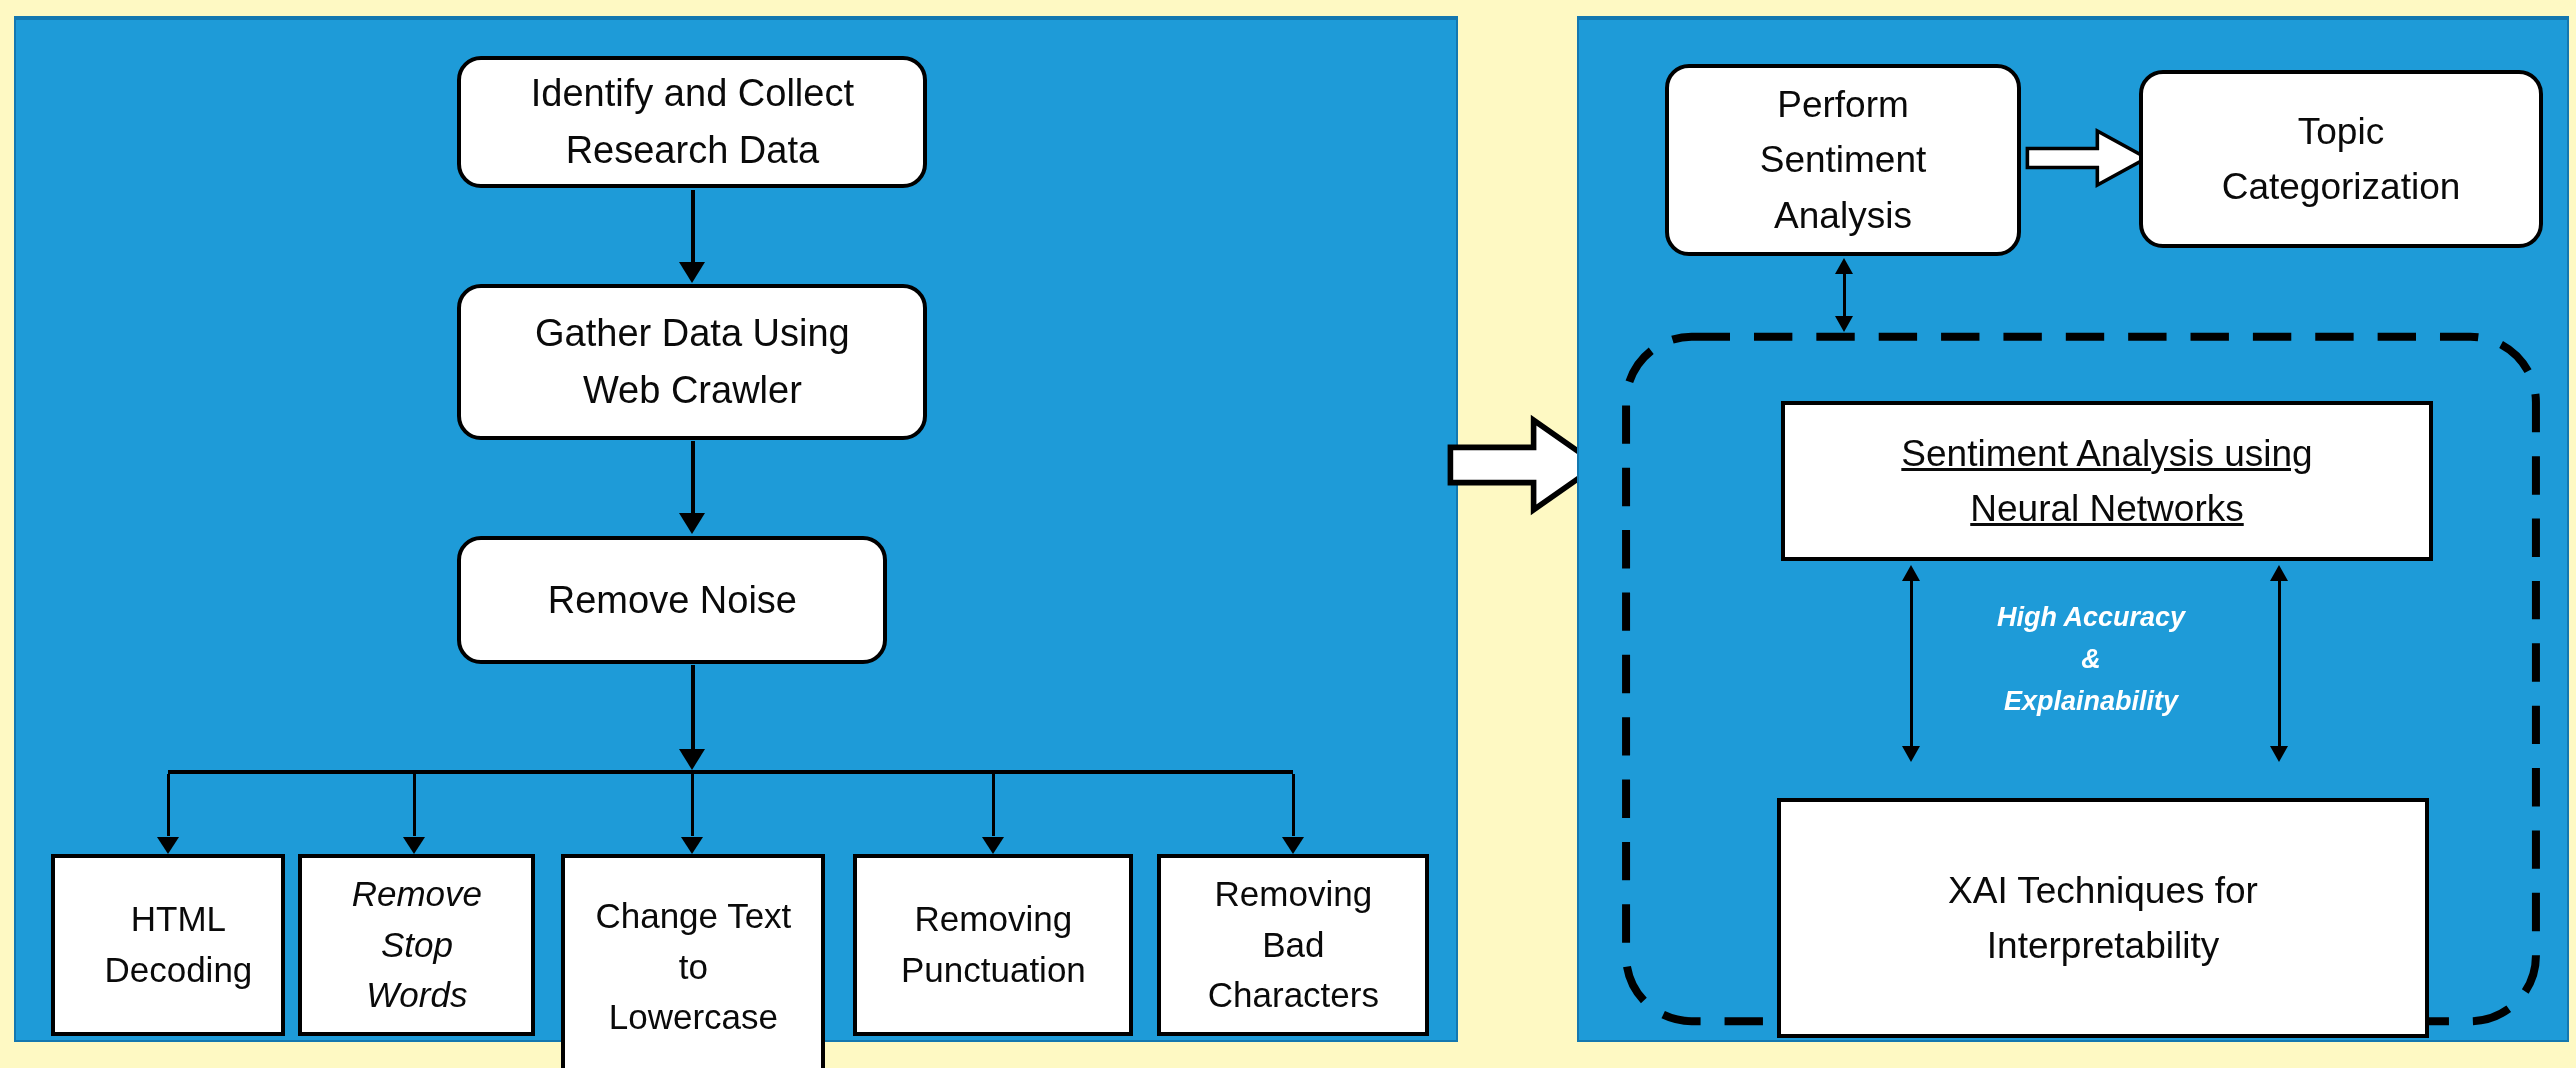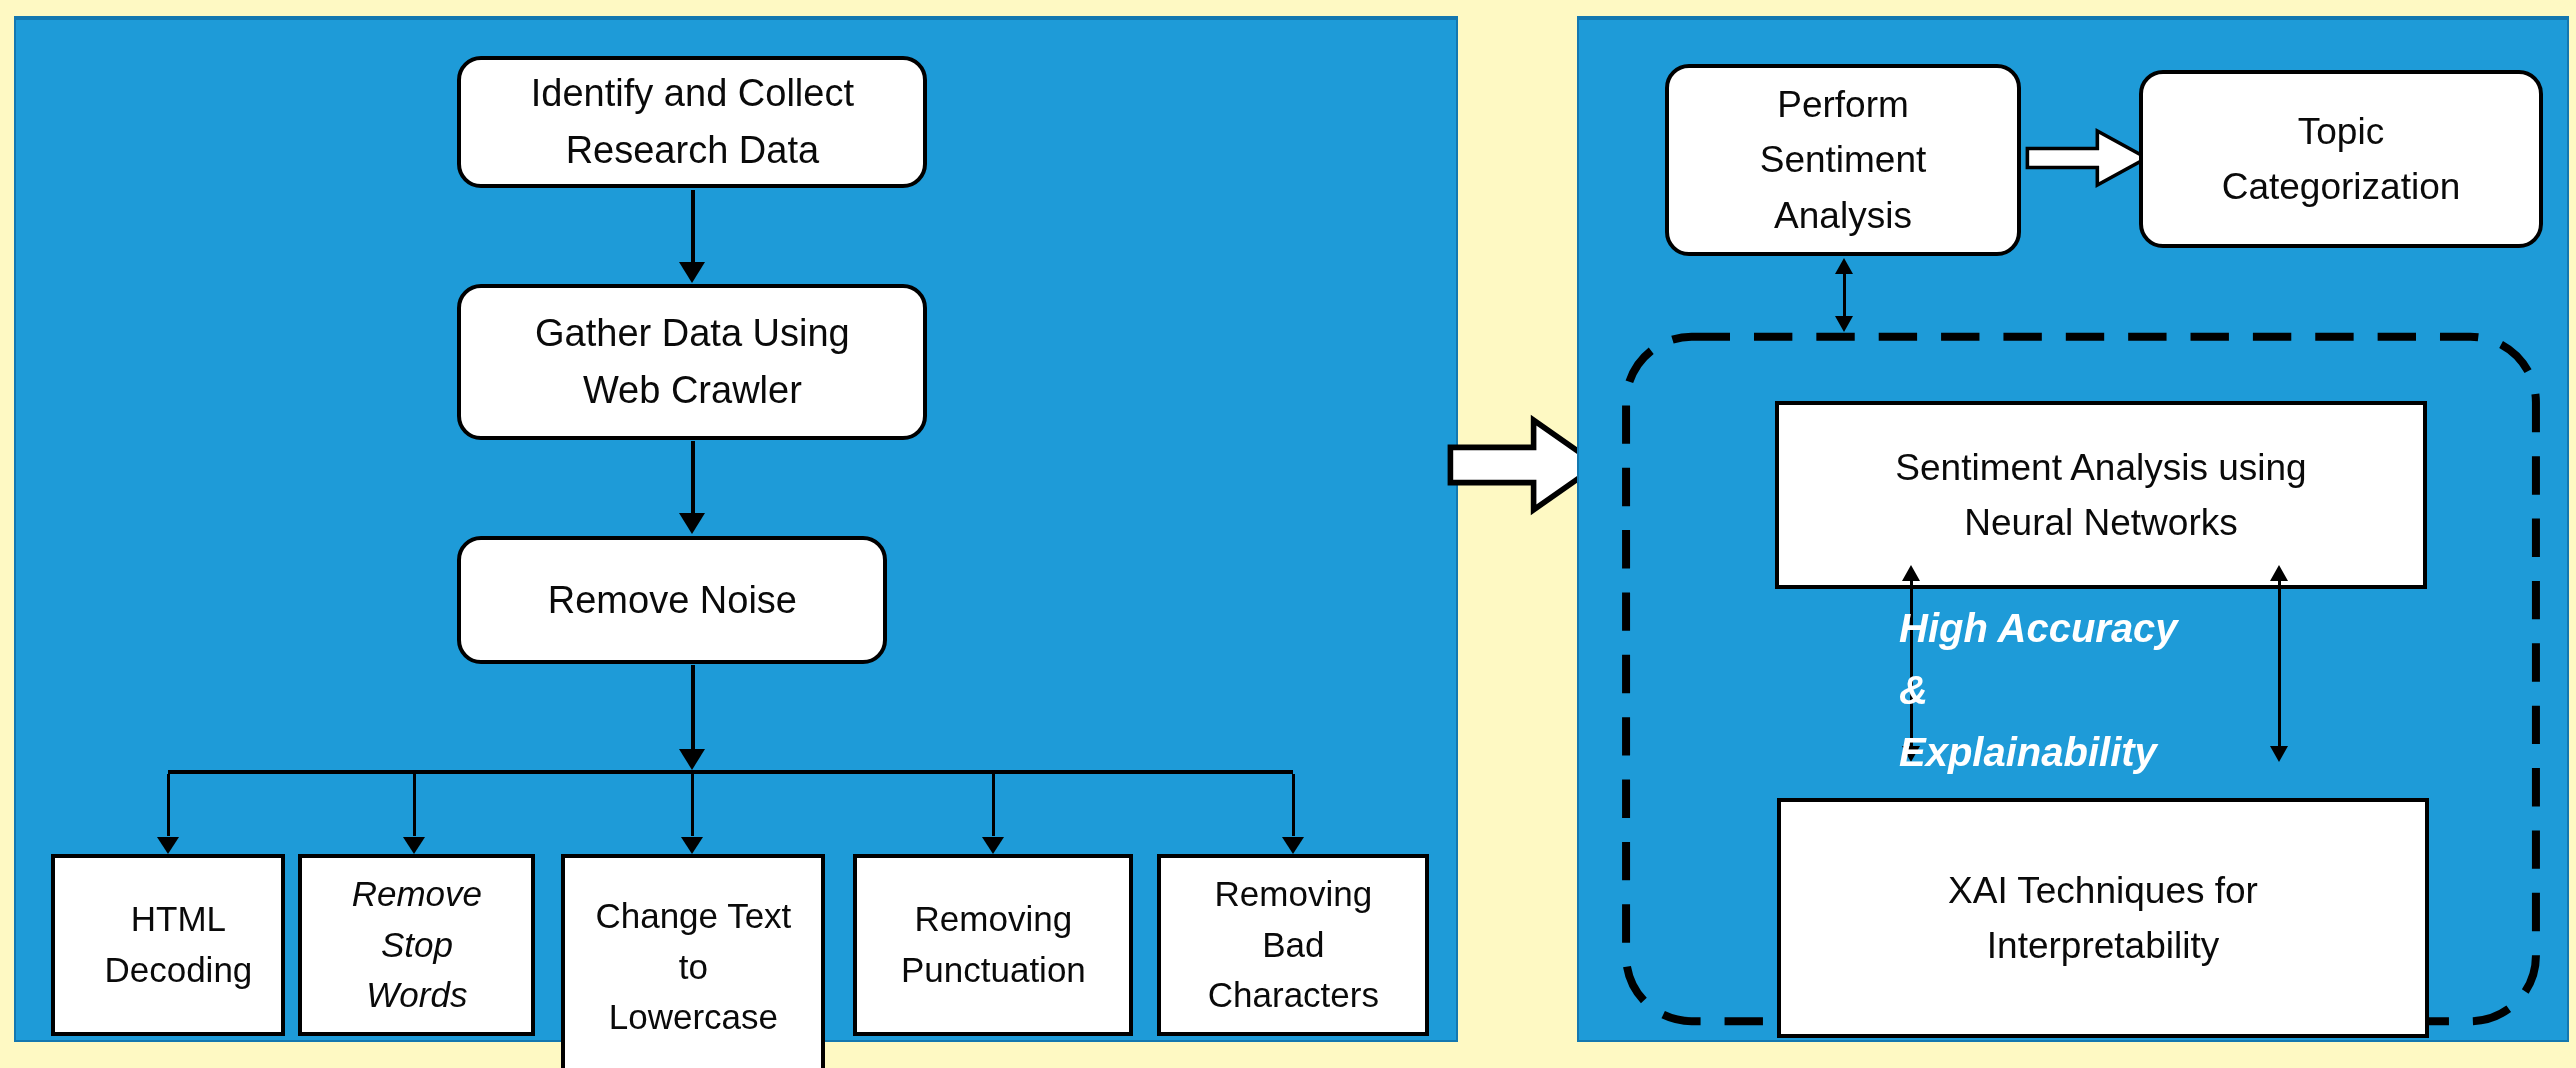--- a/index.html
+++ b/index.html
@@ -64,22 +64,22 @@
   .dbl-arrow .head-down{position:absolute;bottom:0;left:50%;margin-left:-9.6px;width:0;height:0;
     border-left:9.6px solid transparent;border-right:9.6px solid transparent;
     border-top:16px solid var(--line);}
 
   .branch-line{position:absolute;height:4px;background:var(--line);}
 
   .accuracy-note{
     position:absolute;
     color:var(--accent-text);
     font-weight:bold;font-style:italic;
-    font-size:40px;line-height:1.55;
-    white-space:pre-line;
+    font-size:27px;line-height:1.55;
+    text-align:center;white-space:pre-line;
   }
   svg{position:absolute;overflow:visible;}
 </style>
 </head>
 <body>
 
 <div class="page">
 
   <section class="panel" style="left:14.4px;top:16px;width:1444px;height:1026px;">
 
@@ -184,21 +184,21 @@
     <div class="dbl-arrow" style="left:254px;top:238px;height:74px;">
       <i class="head-up"></i>
       <i class="shaft"></i>
       <i class="head-down"></i>
     </div>
 
     <svg style="left:42px;top:312px;" width="920" height="694" viewBox="0 0 1150 868">
       <rect x="6" y="6" width="1138" height="856" rx="82" ry="82" fill="none" stroke="#000000" stroke-width="10" stroke-dasharray="48 30"></rect>
     </svg>
 
-    <div class="box f-md" style="left:196px;top:381px;width:652px;height:188px;border-width:4px;">
+    <div class="box f-md" style="left:202px;top:381px;width:652px;height:160px;border-width:4px;text-decoration:underline;">
       <span>Sentiment Analysis using
 Neural Networks</span>
     </div>
 
     <div class="dbl-arrow" style="left:321px;top:545px;height:197px;">
       <i class="head-up"></i>
       <i class="shaft"></i>
       <i class="head-down"></i>
     </div>
     <div class="dbl-arrow" style="left:689px;top:545px;height:197px;">

